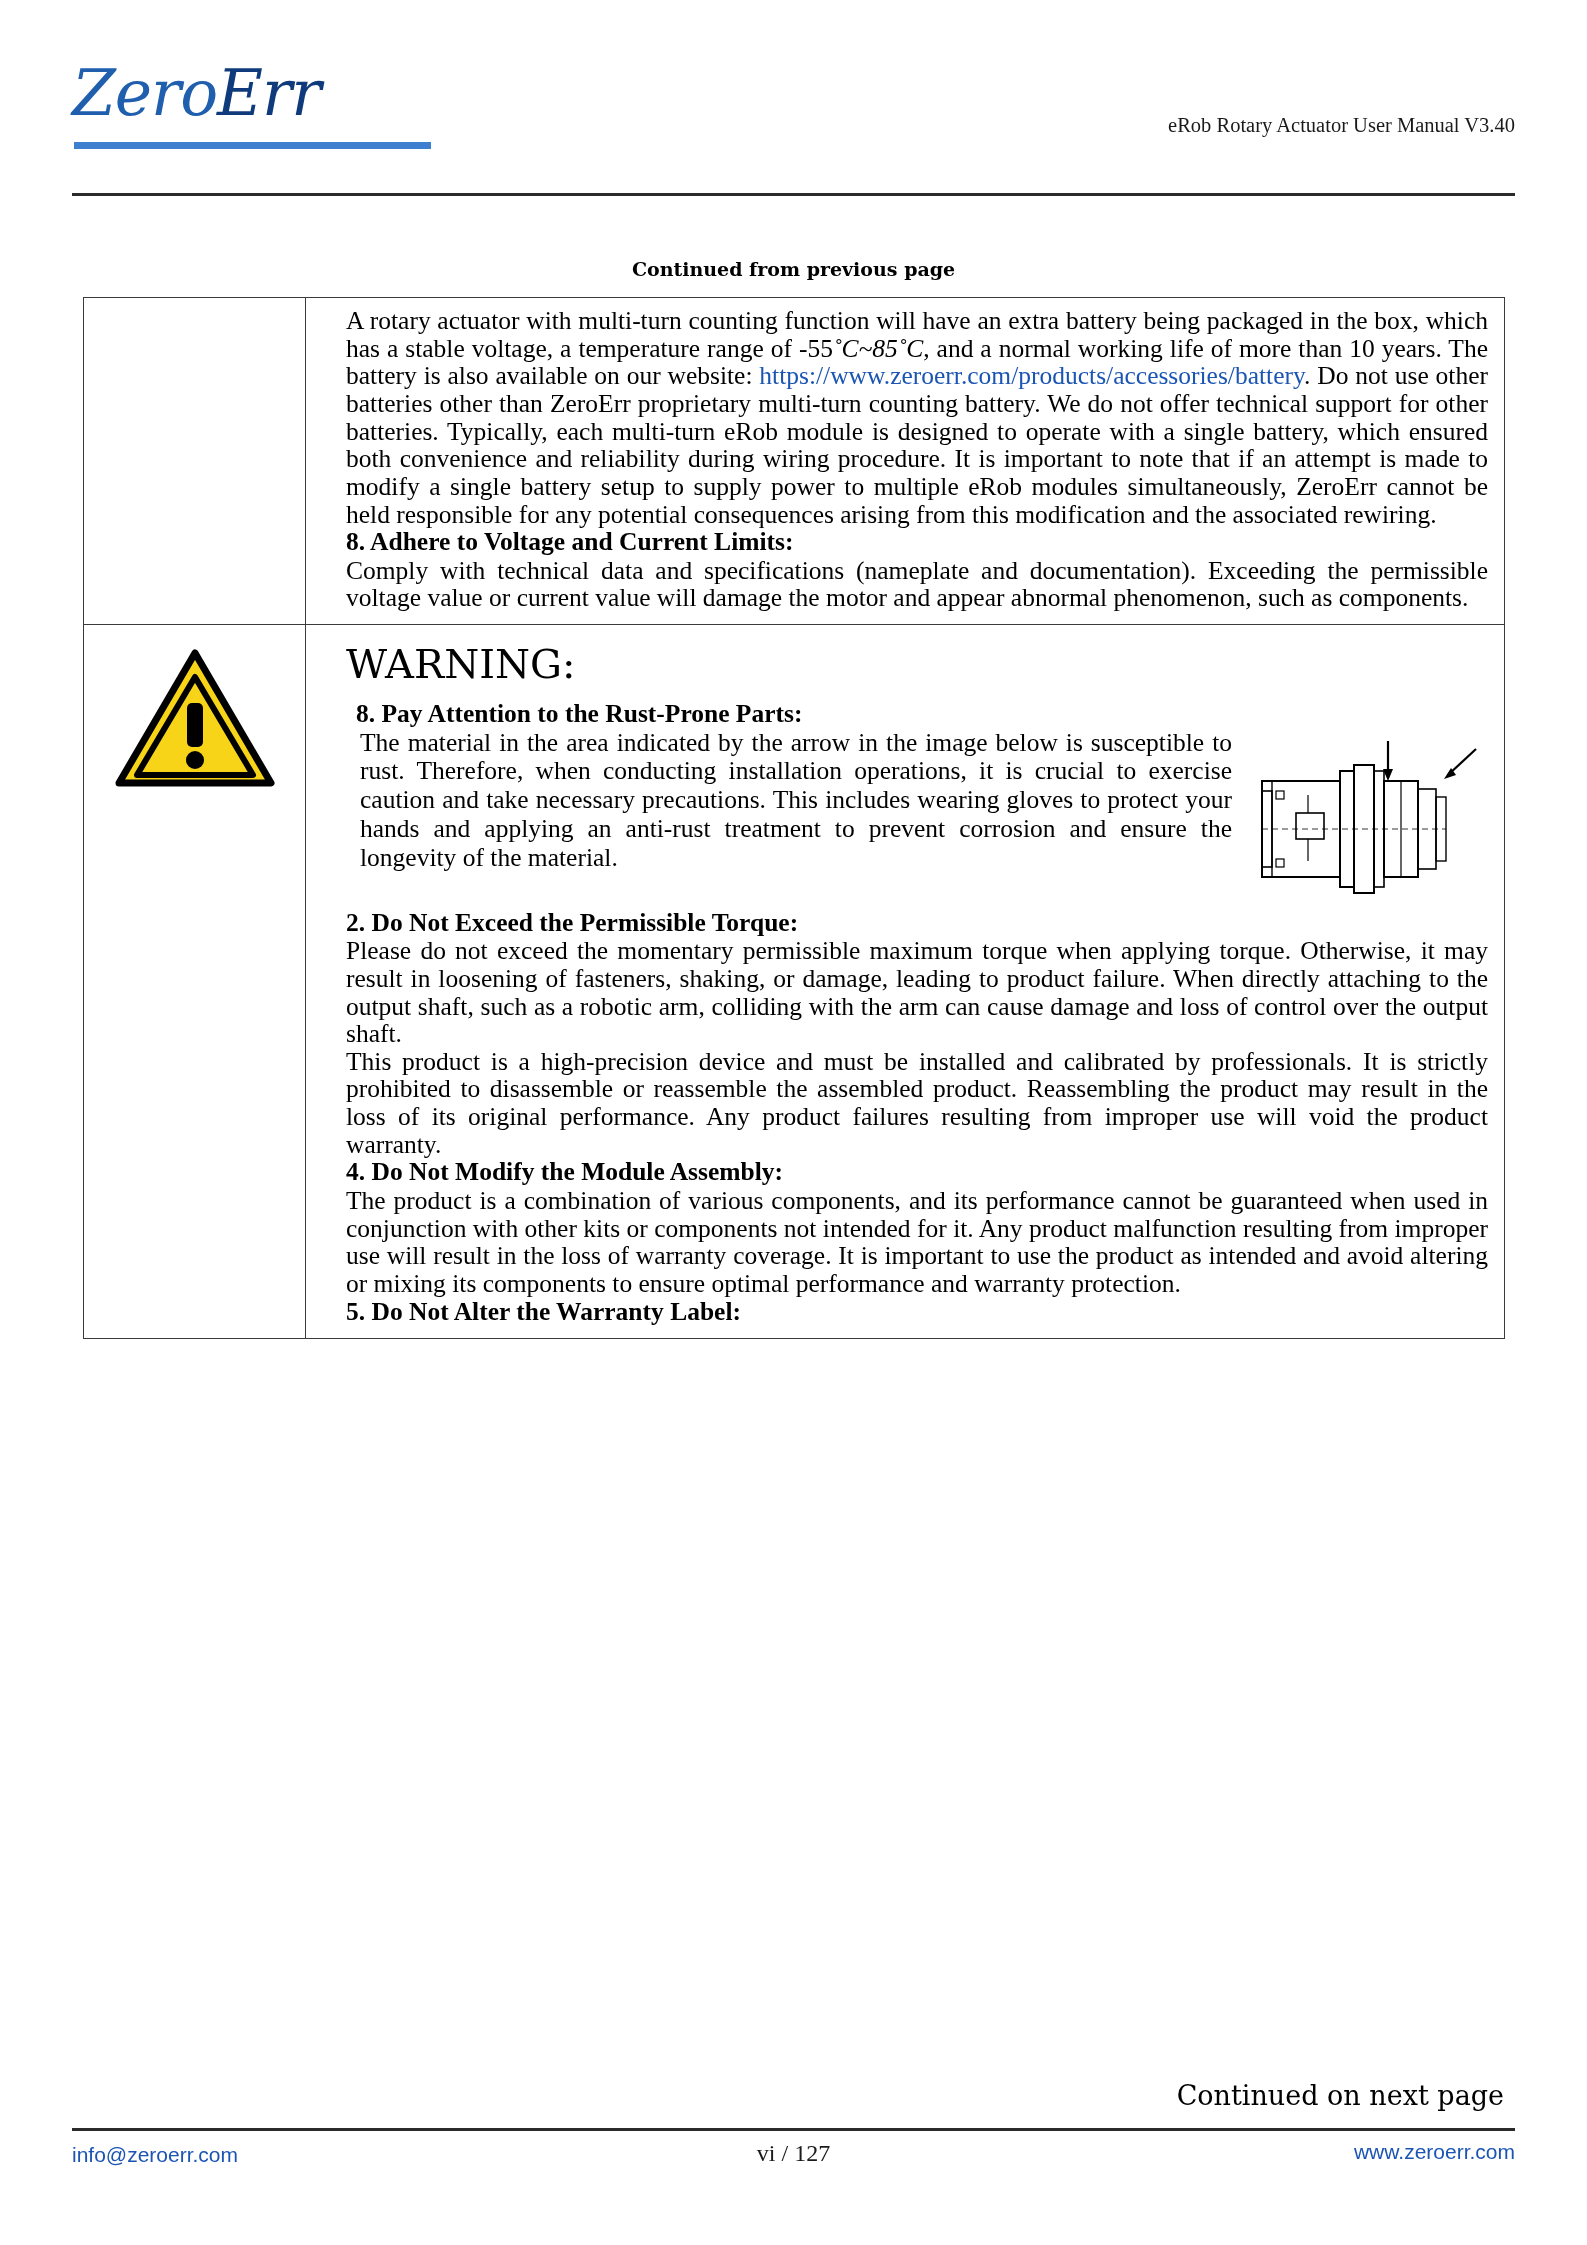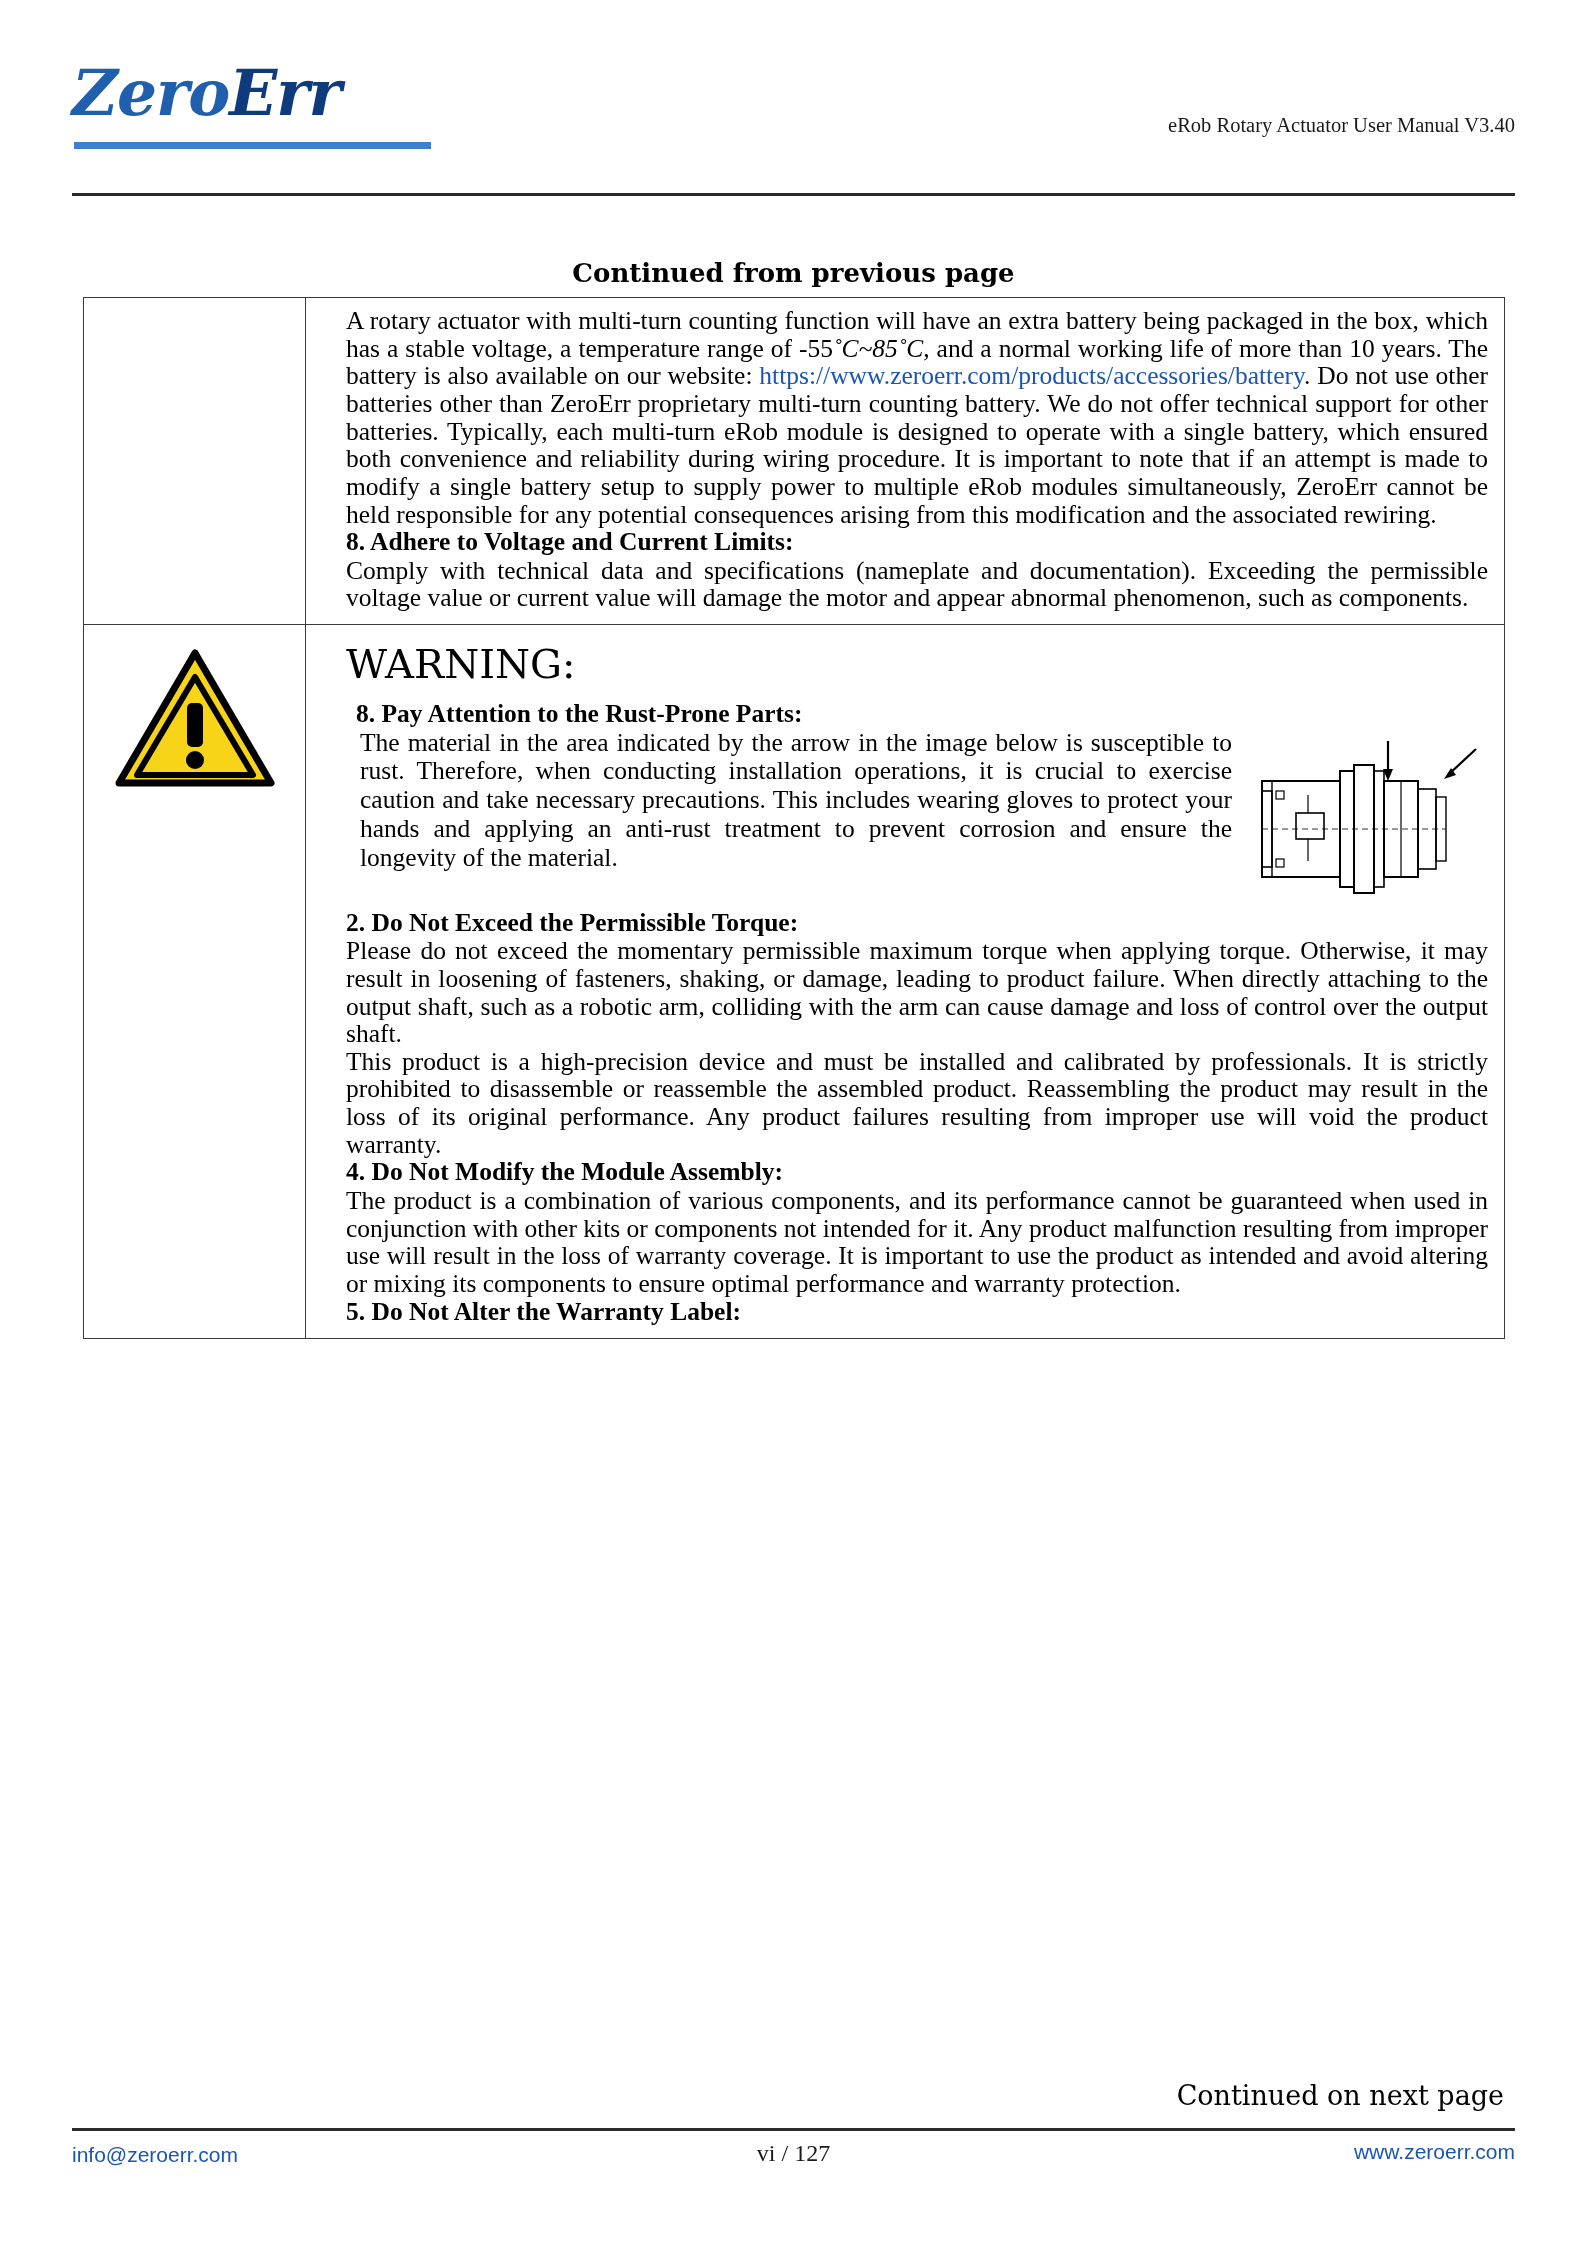--- a/index.html
+++ b/index.html
@@ -29,21 +29,21 @@
     right: 72px;
     top: 62px;
     height: 110px;
   }
   .logo {
     position: absolute;
     left: 0;
     top: 0;
     font-family: "DejaVu Serif", serif;
     font-style: italic;
-    font-weight: bold;
+    font-weight: normal;
     font-size: 63px;
     letter-spacing: -1px;
     color: #1f4e9c;
     line-height: 1;
   }
   .logo .zero { color: #1f5fae; }
   .logo .err { color: #0f3b7c; }
   .logo-underline {
     position: absolute;
     left: 2px;
@@ -71,21 +71,21 @@
 
   
   .continued-top {
     position: absolute;
     left: 0;
     right: 0;
     top: 258px;
     text-align: center;
     font-family: "DejaVu Serif", serif;
     font-weight: bold;
-    font-size: 26px;
+    font-size: 19px;
     color: #000;
   }
 
   
   .tbl {
     position: absolute;
     left: 83px;
     top: 297px;
     width: 1422px;
     border: 1.5px solid #3b3b3b;

